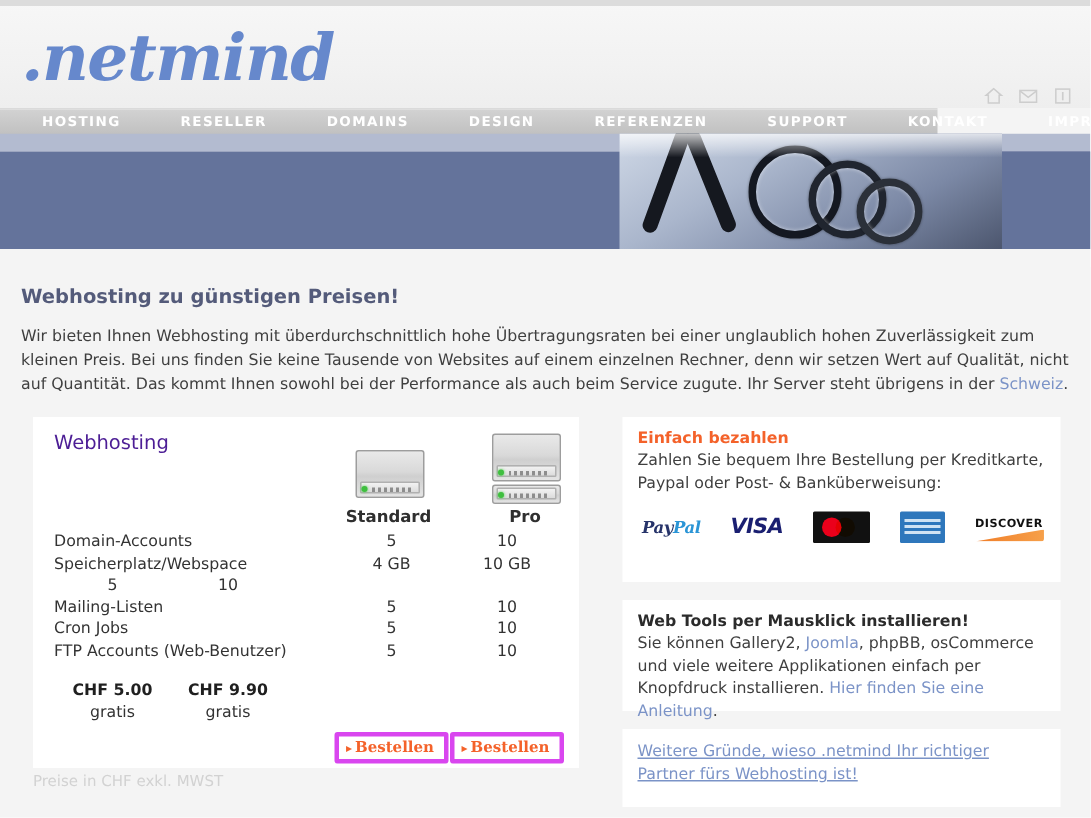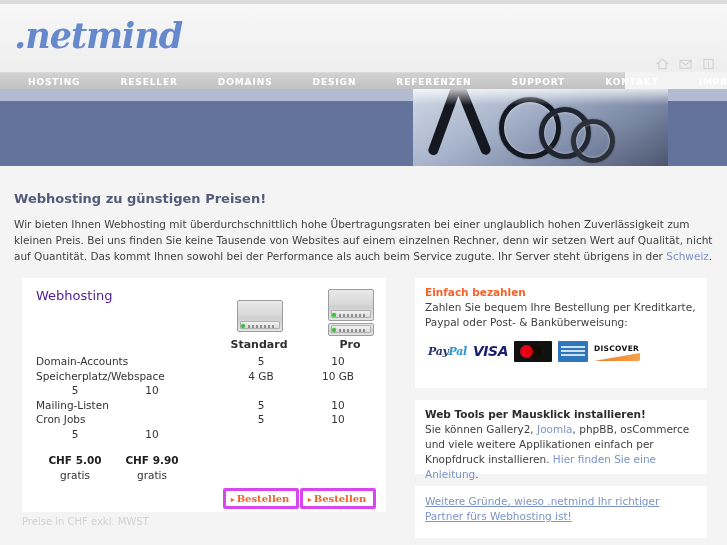--- a/index.html
+++ b/index.html
@@ -11,21 +11,21 @@
     -webkit-font-smoothing:antialiased;
   }
   .page{position:relative;width:727px;height:545px;background:#f4f4f4;}
 
   
   .header{position:absolute;left:0;top:0;width:727px;height:72px;
           background:linear-gradient(180deg,#f7f7f7 0%,#f2f2f2 60%,#eeeeee 100%);}
   .header:before{content:"";position:absolute;left:0;top:0;width:727px;height:4px;background:#dcdcdc;}
   .logo{position:absolute;left:14px;top:18px;
         font-family:"DejaVu Serif","Liberation Serif",serif;
-        font-style:italic;font-weight:bold;font-size:35px;
+        font-style:italic;font-weight:bold;font-size:43px;
         color:#6688cc;letter-spacing:-1px;line-height:1;}
   .toplinks{position:absolute;right:12px;top:58px;display:flex;gap:10px;align-items:center;}
   .tlicon{width:13px;height:12px;display:block;opacity:.75;}
 
   
   .nav{position:absolute;left:0;top:72px;width:625px;height:17px;
        background:linear-gradient(180deg,#d2d2d2 0%,#c9c9c9 50%,#c0c0c0 100%);
        border-top:1px solid #dadada;}
   .navinner{display:flex;padding-left:28px;height:17px;align-items:center;}
   .navitem{color:#ffffff;font-size:9px;font-weight:bold;letter-spacing:.9px;
@@ -102,21 +102,21 @@
   .side{position:absolute;left:415px;top:100px;width:292px;}
   .sbox{background:#ffffff;padding:8px 10px 10px 10px;}
   .sbox.b1{height:92px;}
   .sbox.b2{margin-top:12px;height:56px;}
   .sbox.b3{margin-top:12px;height:34px;}
   .sh-orange{font-size:10.5px;font-weight:bold;color:#f4622a;margin-bottom:2px;}
   .sh-dark{font-size:10.5px;font-weight:bold;color:#2b2b2b;margin-bottom:2px;}
   .stext{font-size:10.5px;line-height:15px;color:#3f3f3f;}
   .stext a{color:#7b93c7;text-decoration:none;}
   .slink{font-size:10.5px;line-height:15px;color:#7b93c7;margin-top:44px;}
-  .cards{display:flex;align-items:center;gap:6px;margin-top:11px;padding-left:3px;}
+  .cards{display:flex;align-items:center;gap:20px;margin-top:11px;padding-left:3px;}
   .card{height:20px;display:flex;align-items:center;justify-content:center;}
   .c-paypal{font-family:"DejaVu Serif","Liberation Serif",serif;font-style:italic;
             font-weight:bold;font-size:11px;color:#27346a;letter-spacing:-.3px;}
   .c-paypal .pp2{color:#2b95d6;}
   .c-visa{font-family:"DejaVu Sans","Liberation Sans",sans-serif;font-style:italic;
           font-weight:bold;font-size:14px;color:#1a1f71;letter-spacing:-.5px;}
   .c-mc{width:38px;height:21px;background:#111;display:flex;align-items:center;
         justify-content:center;position:relative;border-radius:1px;}
   .mcL{width:13px;height:13px;border-radius:50%;background:#eb001b;position:absolute;left:6px;}
   .mcR{width:13px;height:13px;border-radius:50%;background:#f79e1b;position:absolute;left:15px;
@@ -236,20 +236,21 @@
             <div class="lbl">Mailing-Listen</div>
             <div class="c1">5</div>
             <div class="c2">10</div>
           </div>
           <div class="row">
             <div class="lbl">Cron Jobs</div>
             <div class="c1">5</div>
             <div class="c2">10</div>
           </div>
           <div class="row">
+            <div class="lbl">FTP Accounts (Web-Benutzer)</div>
             <div class="c1">5</div>
             <div class="c2">10</div>
           </div>
           <div class="row spacer"></div>
           <div class="row bold">
             <div class="c1">CHF 5.00</div>
             <div class="c2">CHF 9.90</div>
           </div>
           <div class="row">
             <div class="c1">gratis</div>

